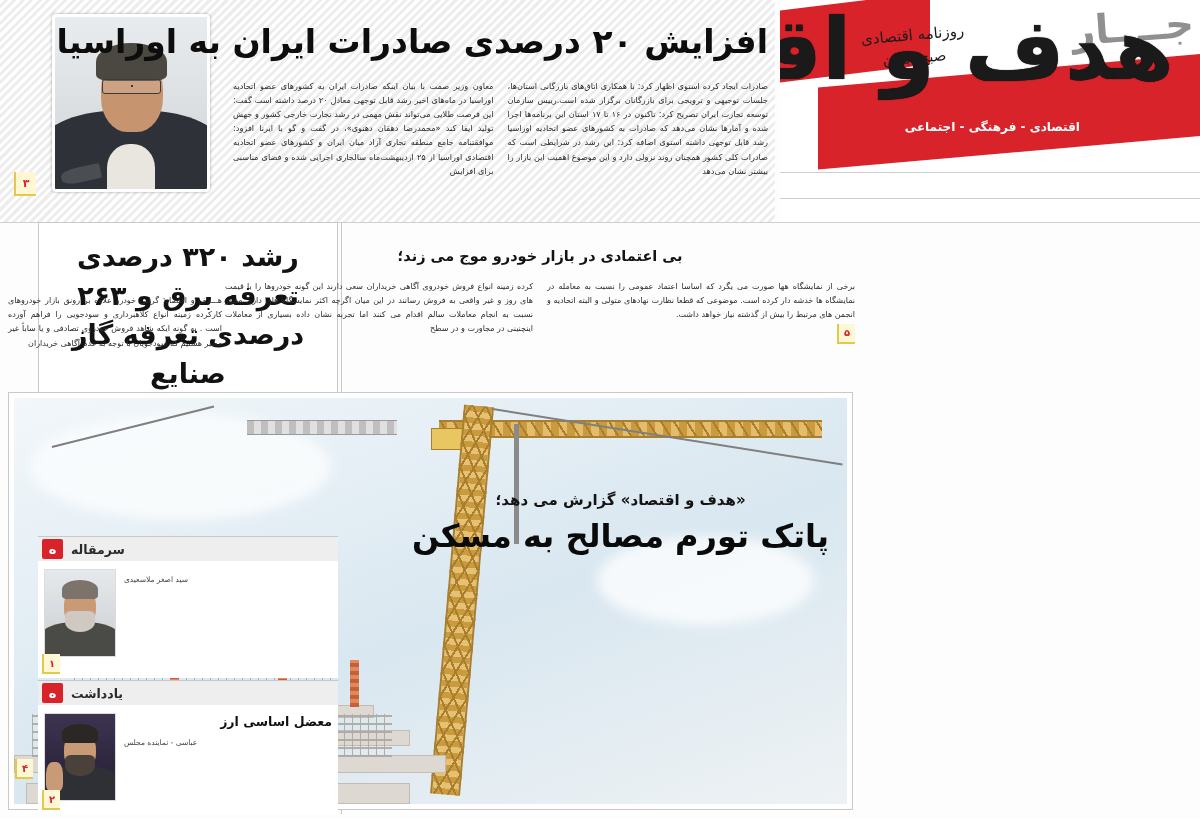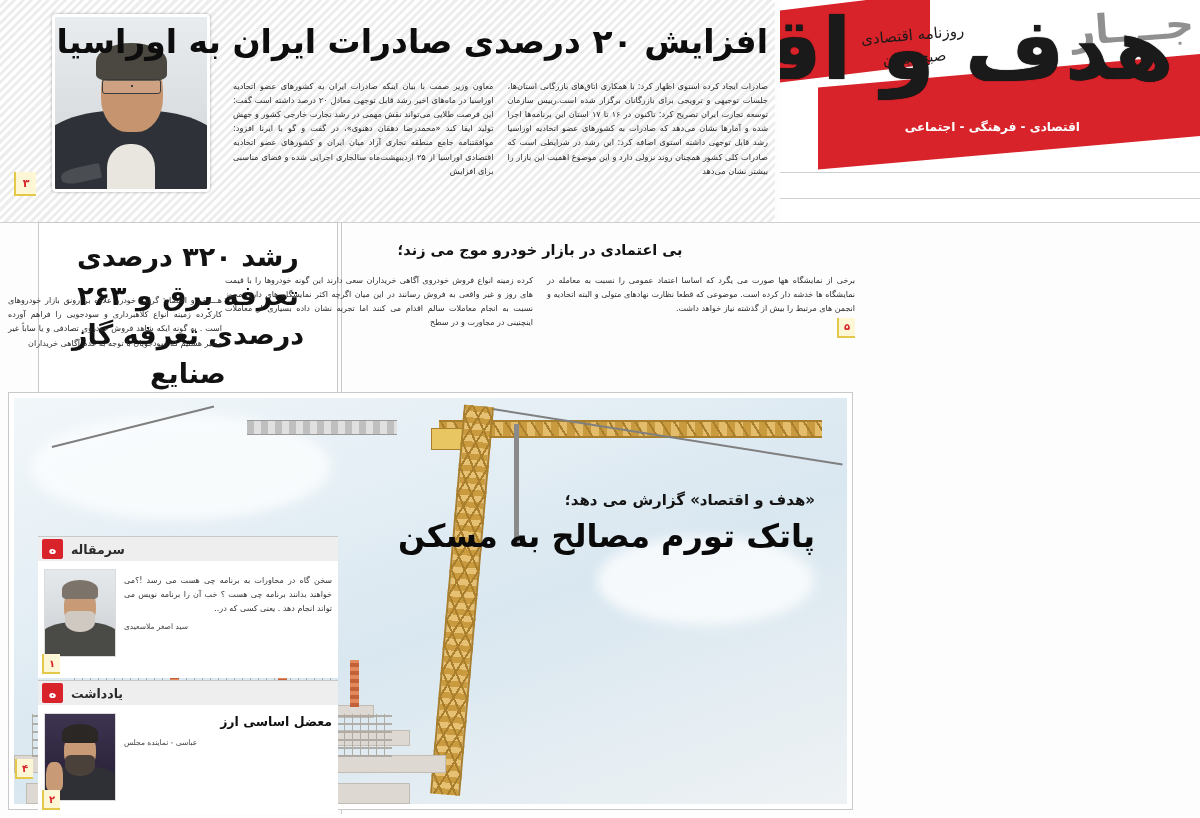--- a/index.html
+++ b/index.html
@@ -216,21 +216,21 @@
   }
   .sb-head.alt { font-size: 17px; letter-spacing: -.6px; }
   .sb-foot {
     display: flex; align-items: flex-end; gap: 6px;
     margin-top: 6px;
   }
   .sb-rule { flex: 1; height: 1px; background: #bfbfbf; margin-bottom: 8px; }
 
   
   .mainhead {
-    position: absolute; top: 222px; right: 345px;
+    position: absolute; top: 228px; right: 345px;
     width: 630px; height: 165px;
     padding-top: 20px;
   }
   .mh-kicker {
     text-align: center;
     font-size: 14.5px; font-weight: bold; color: #131313;
     letter-spacing: -.3px;
   }
   .mh-title {
     text-align: center;
@@ -334,22 +334,22 @@
     position:absolute;
     background: repeating-linear-gradient(90deg,#a9a49c 0 1.5px,transparent 1.5px 8px),
                 repeating-linear-gradient(0deg,#a9a49c 0 1.5px,transparent 1.5px 8px);
     opacity:.85;
   }
   .column-r {
     position:absolute; width:9px;
     background: repeating-linear-gradient(0deg,#c4603a 0 4px,#e08a5c 4px 8px);
   }
   .photo-cap {
-    position:absolute; right:32px; top:23%;
-    text-align:right; direction: rtl; margin-left: 40px;
+    position:absolute; right:18px; top:23%;
+    text-align:center; direction: rtl; margin-left: 40px;
   }
   .pc-kicker {
     font-size:15px; font-weight:bold; color:#141414;
     letter-spacing:-.4px; margin-bottom:8px;
   }
   .pc-title {
     font-size:32px; font-weight:bold; color:#0a0a0a;
     letter-spacing:-1.6px; white-space:nowrap;
   }
   .photo-page { position:absolute; left:6px; bottom:30px; }
@@ -557,21 +557,20 @@
     </div>
     <div class="ed-body">
       <div class="ed-photo">
         <div class="ep-bg"></div>
         <div class="ep-suit"></div>
         <div class="ep-face"></div>
         <div class="ep-hair"></div>
         <div class="ep-beard"></div>
       </div>
       <div class="ed-text">
-        <div class="ed-para">سخن گاه در محاورات به برنامه چی هست می رسد !؟می خواهند بدانند برنامه چی هست ؟ خب آن را برنامه نویس می تواند انجام دهد . یعنی کسی که در..</div>
         <div class="ed-author">سید اصغر ملاسعیدی</div>
       </div>
     </div>
     <div class="ed-page">
       <div class="pagenum sm">۱</div>
     </div>
   </div>
 
   <div class="edbox ed2">
     <div class="ed-bar">

